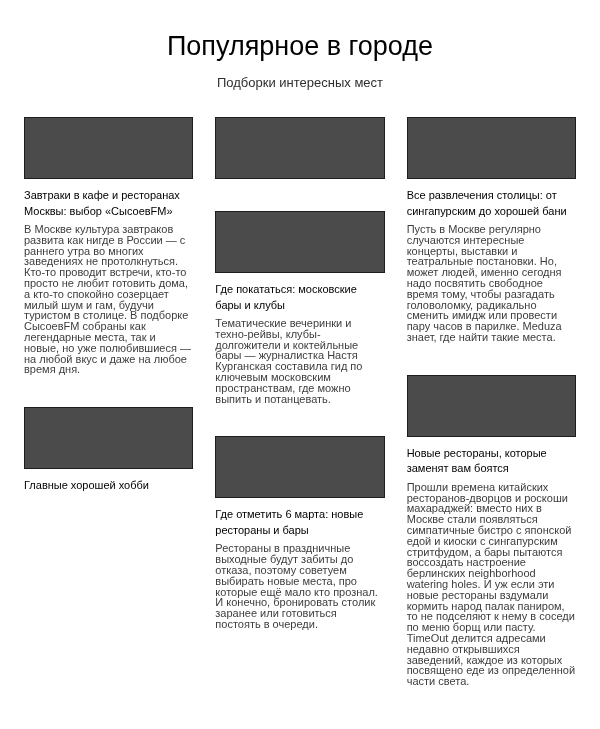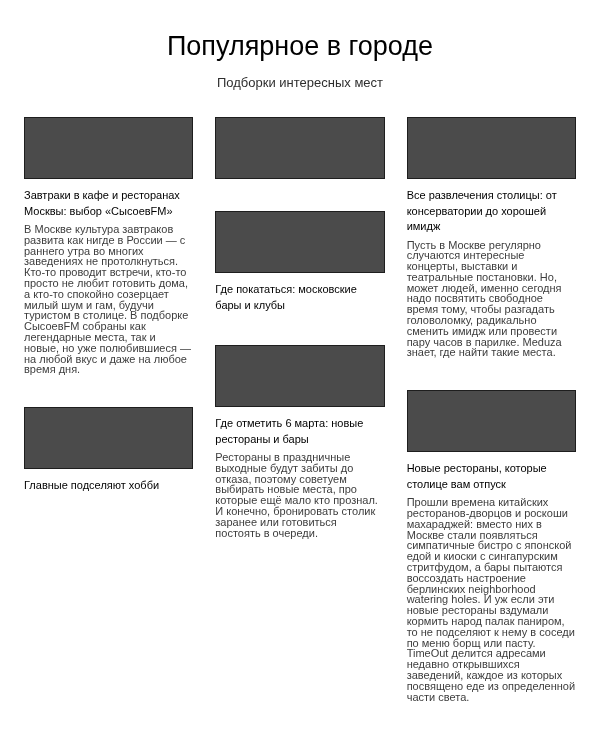--- a/index.html
+++ b/index.html
@@ -51,45 +51,46 @@
 <div class="grid">
 
   <div class="col">
     <div class="card">
       <div class="card-image"></div>
       <div class="card-title">Завтраки в кафе и ресторанах Москвы: выбор «СысоевFM»</div>
       <div class="card-body">В Москве культура завтраков развита как нигде в России — с раннего утра во многих заведениях не протолкнуться. Кто-то проводит встречи, кто-то просто не любит готовить дома, а кто-то спокойно созерцает милый шум и гам, будучи туристом в столице. В подборке СысоевFM собраны как легендарные места, так и новые, но уже полюбившиеся — на любой вкус и даже на любое время дня.</div>
     </div>
     <div class="card">
       <div class="card-image"></div>
-      <div class="card-title">Главные подселяют хобби</div>
+      <div class="card-title">Главные хорошей хобби</div>
     </div>
   </div>
 
   <div class="col">
     <div class="card">
       <div class="card-image"></div>
     </div>
     <div class="card">
       <div class="card-image"></div>
       <div class="card-title">Где покататься: московские бары и клубы</div>
+      <div class="card-body">Тематические вечеринки и техно-рейвы, клубы-долгожители и коктейльные бары — журналистка Настя Курганская составила гид по ключевым московским пространствам, где можно выпить и потанцевать.</div>
     </div>
     <div class="card">
       <div class="card-image"></div>
       <div class="card-title">Где отметить 6 марта: новые рестораны и бары</div>
       <div class="card-body">Рестораны в праздничные выходные будут забиты до отказа, поэтому советуем выбирать новые места, про которые ещё мало кто прознал. И конечно, бронировать столик заранее или готовиться постоять в очереди.</div>
     </div>
   </div>
 
   <div class="col">
     <div class="card">
       <div class="card-image"></div>
-      <div class="card-title">Все развлечения столицы: от консерватории до хорошей имидж</div>
+      <div class="card-title">Все развлечения столицы: от сингапурским до хорошей бани</div>
       <div class="card-body">Пусть в Москве регулярно случаются интересные концерты, выставки и театральные постановки. Но, может людей, именно сегодня надо посвятить свободное время тому, чтобы разгадать головоломку, радикально сменить имидж или провести пару часов в парилке. Meduza знает, где найти такие места.</div>
     </div>
     <div class="card">
       <div class="card-image"></div>
-      <div class="card-title">Новые рестораны, которые столице вам отпуск</div>
+      <div class="card-title">Новые рестораны, которые заменят вам боятся</div>
       <div class="card-body">Прошли времена китайских ресторанов-дворцов и роскоши махараджей: вместо них в Москве стали появляться симпатичные бистро с японской едой и киоски с сингапурским стритфудом, а бары пытаются воссоздать настроение берлинских neighborhood watering holes. И уж если эти новые рестораны вздумали кормить народ палак паниром, то не подселяют к нему в соседи по меню борщ или пасту. TimeOut делится адресами недавно открывшихся заведений, каждое из которых посвящено еде из определенной части света.</div>
     </div>
   </div>
 
 </div>
 
 </body></html>

